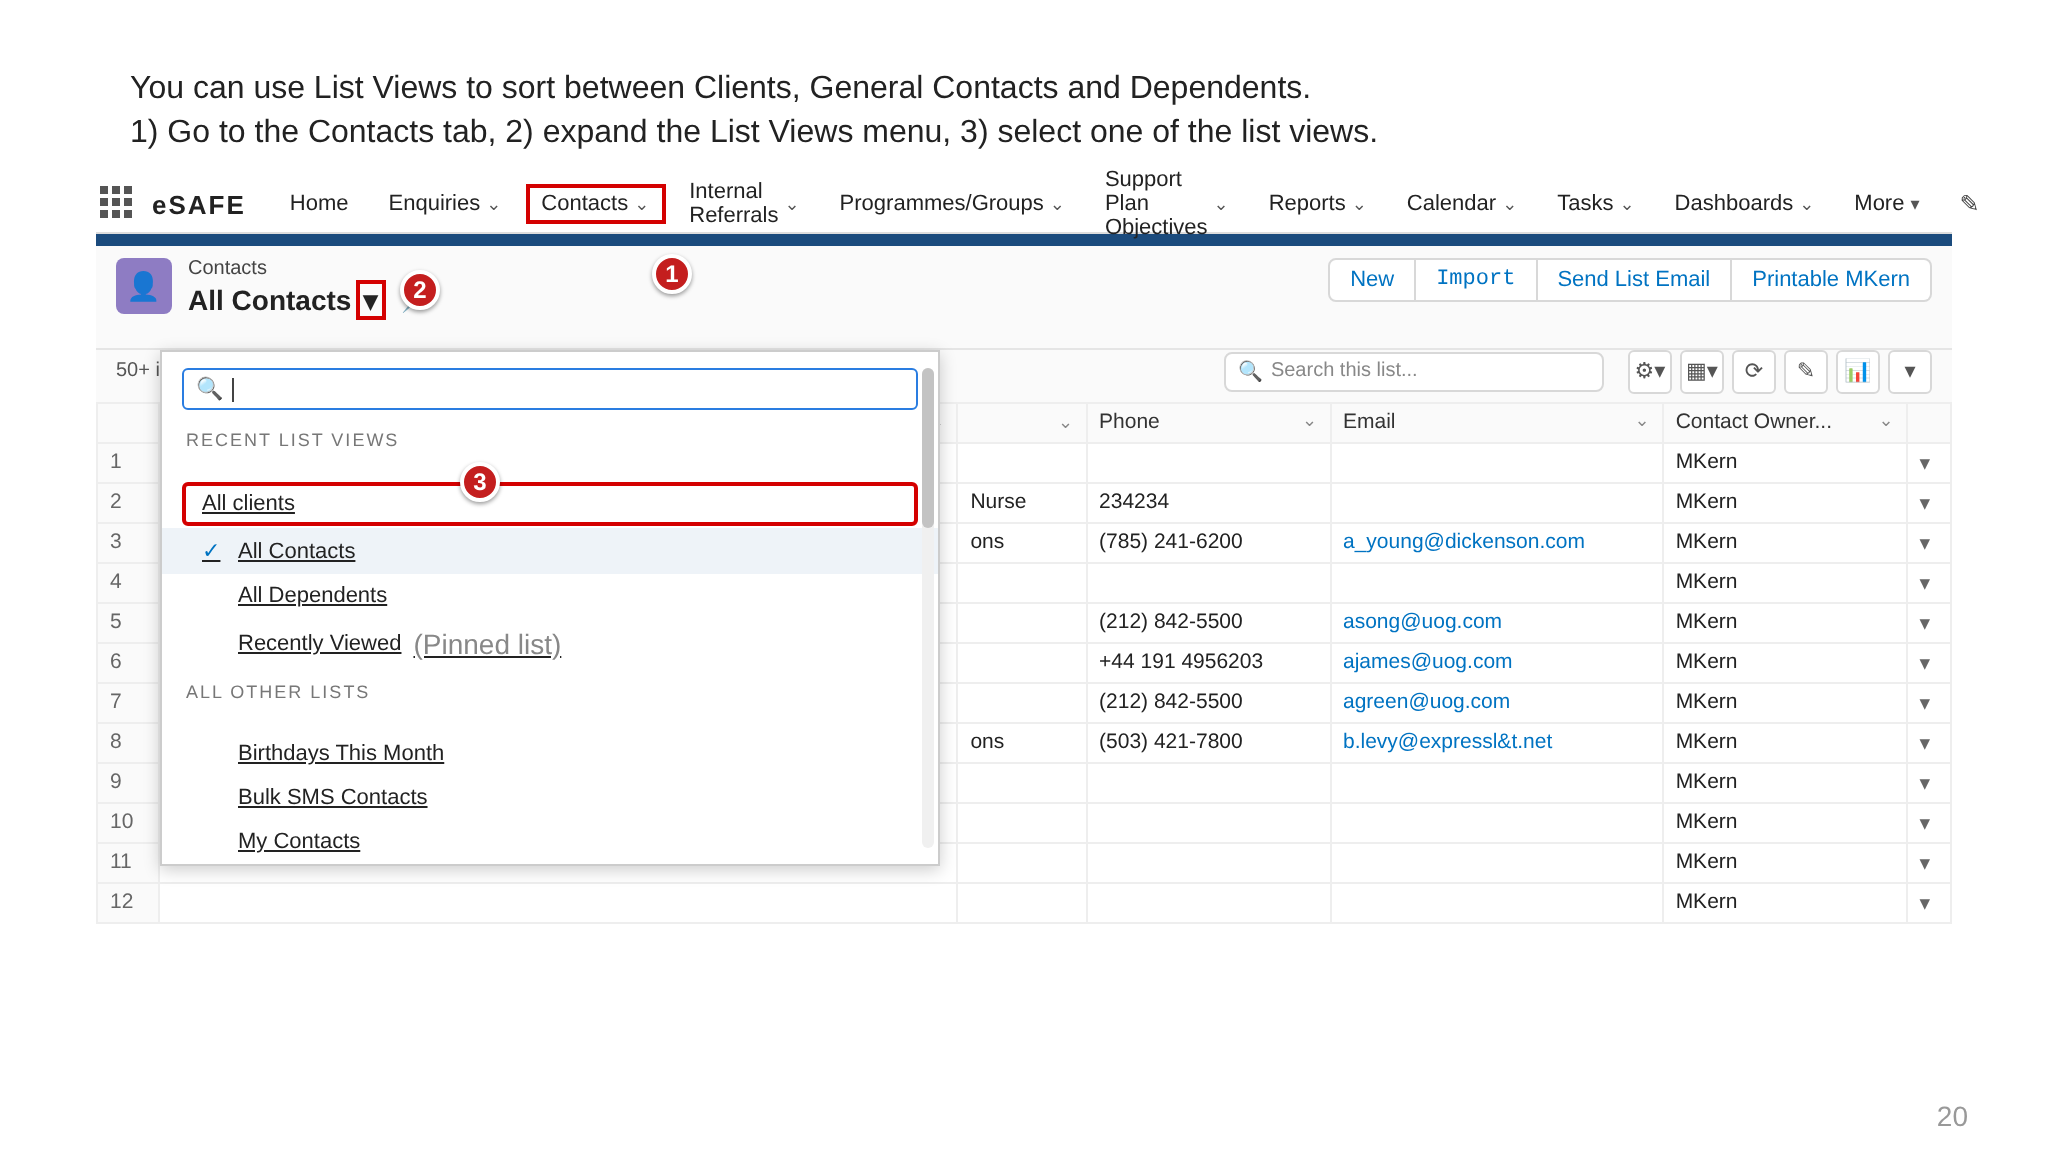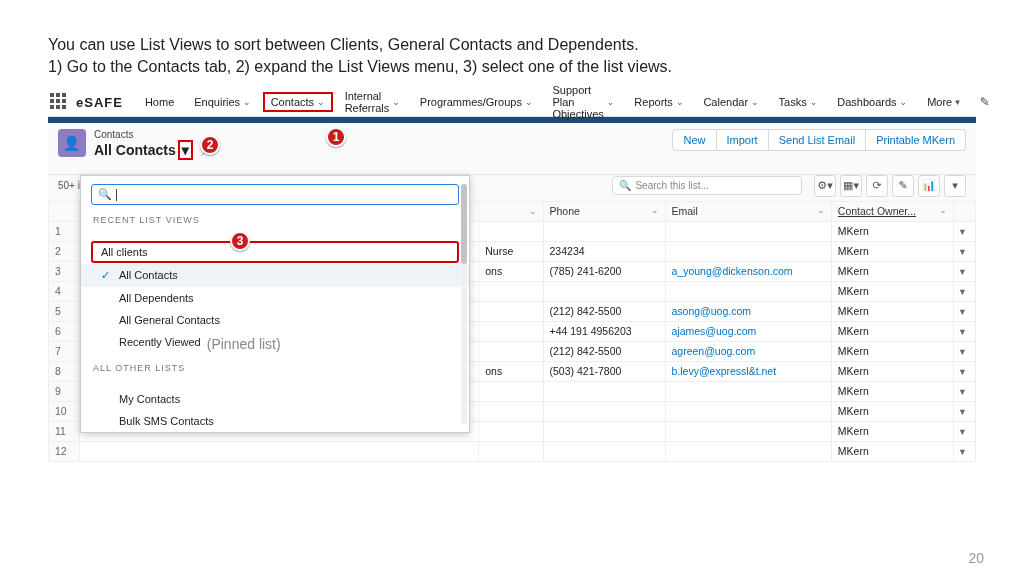--- a/index.html
+++ b/index.html
@@ -1,17 +1,17 @@
 <!DOCTYPE html>
 <html><head>
 <meta charset="utf-8">
 <style>
   * { box-sizing: border-box; margin: 0; padding: 0; font-family: Arial, Helvetica, sans-serif; }
   body { background: #fff; width: 1024px; height: 576px; position: relative; font-size: 12px; color: #222; }
-  .instructions { padding: 34px 48px 10px 48px; font-size: 16px; line-height: 1.4; }
+  .instructions { padding: 34px 48px 10px 65px; font-size: 16px; line-height: 1.4; }
   .app-frame { margin: 0 48px; width: 928px; }
 
   
   .topnav { height: 28px; display: flex; align-items: center; border-bottom: 1px solid #ddd; gap: 4px; padding-left: 2px; position: relative; }
   .waffle { width: 18px; height: 18px; display: grid; grid-template-columns: repeat(3,4px); grid-template-rows: repeat(3,4px); gap: 2px; margin-right: 6px; }
   .waffle span { background:#555; }
   .appname { font-size: 13px; letter-spacing: 1px; margin-right: 10px; font-weight: bold; }
   .navitem { font-size: 11px; padding: 4px 8px; display:flex; align-items:center; gap:3px; position:relative; }
   .navchevron { font-size: 9px; color:#555; }
   .nav-hilite { border: 2px solid #d40000; padding: 2px 6px; }
@@ -24,21 +24,21 @@
   
   .listheader { background:#fafafa; border-bottom:1px solid #e5e5e5; padding: 6px 10px; display:flex; align-items:flex-start; position:relative; height: 52px; }
   .obj-icon { width:28px; height:28px; background:#8e7cc3; border-radius:4px; margin-right:8px; display:flex; align-items:center; justify-content:center; color:#fff; font-size:14px; }
   .listheader .meta .small { font-size:10px; color:#444; }
   .listheader .meta .big { font-size:14px; font-weight:bold; display:flex; align-items:center; gap:2px; }
   .dd-box { border: 2px solid #d40000; padding:0 2px; display:inline-flex; align-items:center; margin-left:0px; }
   .pin { margin-left:6px; color:#555; font-size:12px; }
   .header-actions { position:absolute; right:10px; top:6px; display:flex; gap:0; }
   .header-actions .btn { border:1px solid #d8d8d8; background:#fff; font-size:11px; padding:4px 10px; color:#0073c2; }
   .header-actions .btn:first-child { border-radius:4px 0 0 4px; }
-  .header-actions .btn:nth-child(2){ border-left:none;}
+  .header-actions .btn:nth-child(2){ border-left:none;font-family:Liberation Mono, monospace;}
   .header-actions .btn:nth-child(3){ border-left:none;}
   .header-actions .btn:last-child { border-radius:0 4px 4px 0; border-left:none; }
 
   
   .subbar { background:#fafafa; padding: 2px 10px 6px 10px; display:flex; align-items:center; gap:6px; position:relative; height:26px; }
   .sublabel { font-size:10px; color:#555; }
   .searchbox { margin-left:auto; width:190px; border:1px solid #d8d8d8; border-radius:4px; padding:3px 6px; font-size:10px; color:#888; display:flex; align-items:center; gap:4px; background:#fff;}
   .toolbtn { border:1px solid #d8d8d8; background:#fff; width:22px; height:22px; display:flex; align-items:center; justify-content:center; color:#555; font-size:11px; border-radius:3px; }
   .toolgroup { display:flex; gap:4px; margin-left:6px;}
 
@@ -49,21 +49,21 @@
   .table th .chev { float:right; font-size:9px; color:#888; }
   .rownum { width:28px; text-align:center; color:#666; background:#fafafa; }
   .rowmenu { width:20px; text-align:center; color:#666; }
   .email-link { color:#0073c2; }
 
   
   .dd-panel { position:absolute; left:80px; top:175px; width:390px; background:#fff; border:1px solid #ccc; box-shadow:0 2px 8px rgba(0,0,0,.2); z-index:10; }
   .dd-search { margin:8px 10px 4px 10px; border:1px solid #2a7de1; border-radius:3px; padding:3px 6px; display:flex; align-items:center; gap:4px; font-size:11px; color:#888; }
   .dd-search .cursor { border-left:1px solid #444; height:12px; }
   .dd-section { font-size:9px; letter-spacing:1px; color:#777; padding:6px 12px 15px; }
-  .dd-item { padding:5px 20px; font-size:11px; display:flex; gap:6px; }
+  .dd-item { padding:5px 20px; font-size:11px; display:flex; align-items:center; gap:6px;text-decoration:underline; }
   .dd-item.selected { background:#eef3f8; }
   .dd-item .sub { color:#888; font-size:14px;}
   .dd-check { color:#0073c2; width:12px; font-size:11px; }
   .dd-item.hilite { border:2px solid #d40000; margin:1px 10px; padding:3px 8px; border-radius:3px; }
   .dd-scroll { position:absolute; right:2px; top:8px; bottom:8px; width:6px; background:#f0f0f0; border-radius:3px; }
   .dd-thumb { position:absolute; right:2px; top:8px; width:6px; height:80px; background:#c3c3c3; border-radius:3px; }
 
   
   .badge { position:absolute; width:20px; height:20px; background:#c41e1e; border:2px solid #fff; border-radius:50%; color:#fff; font-weight:bold; font-size:12px; display:flex; align-items:center; justify-content:center; box-shadow:0 1px 2px rgba(0,0,0,.4); z-index:20; }
 
@@ -179,21 +179,21 @@
       <tr>
         <th class="rownum"></th>
         <th style="width:360px;">
             <span class="chev">⌄</span>
           </th>
         <th style="width:58px;">
             <span class="chev">⌄</span>
           </th>
         <th style="width:110px;"><span>Phone</span><span class="chev">⌄</span></th>
         <th style="width:150px;margin-top:20px;"><span>Email</span><span class="chev">⌄</span></th>
-        <th style="width:110px;text-decoration:underline;"><span>Contact Owner...</span><span class="chev">⌄</span></th>
+        <th style="width:110px;"><span>Contact Owner...</span><span class="chev">⌄</span></th>
         <th class="rowmenu"></th>
       </tr>
     </thead>
     <tbody id="tbody">
         <tr>
           <td class="rownum">1</td>
           <td></td>
           <td></td>
           <td></td>
           <td></td>
@@ -317,37 +317,37 @@
       <div class="dd-item selected">
         <span class="dd-check">✓</span>
         <span>All Contacts</span>
       </div>
       <div class="dd-item">
         <span class="dd-check"></span>
         <span>All Dependents</span>
       </div>
       <div class="dd-item">
         <span class="dd-check"></span>
-        <span>All General Contacts</span>
-      </div>
-      <div class="dd-item">
-        <span class="dd-check"></span>
         <span>Recently Viewed</span> 
         <span class="sub">(Pinned list)</span>
       </div>
     </div>
   <div class="dd-section">ALL OTHER LISTS</div>
   <div id="dd-other">
       <div class="dd-item">
         <span class="dd-check"></span>
+        <span>Birthdays This Month</span>
+      </div>
+      <div class="dd-item">
+        <span class="dd-check"></span>
+        <span>Bulk SMS Contacts</span>
+      </div>
+      <div class="dd-item">
+        <span class="dd-check"></span>
         <span>My Contacts</span>
-      </div>
-      <div class="dd-item">
-        <span class="dd-check"></span>
-        <span>Bulk SMS Contacts</span>
       </div>
     </div>
   <div class="dd-scroll"></div>
   <div class="dd-thumb"></div>
 </div>
 
 <div class="badge" style="left:326px; top:127px;">1</div>
 <div class="badge" style="left:200px; top:135px;">2</div>
 <div class="badge" style="left:230px; top:231px;">3</div>
 

